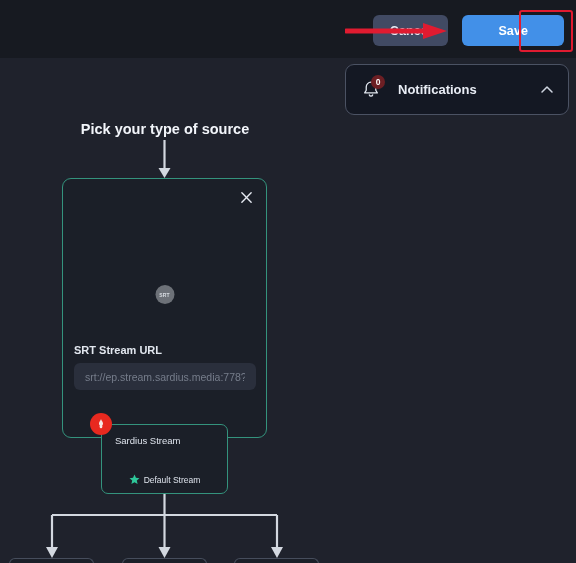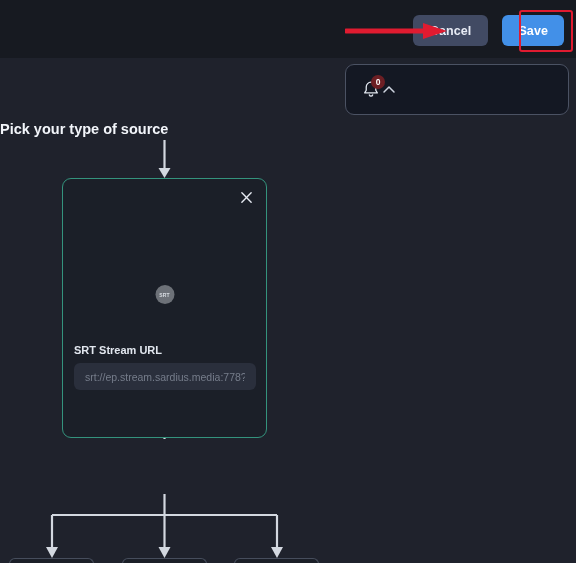--- a/index.html
+++ b/index.html
@@ -44,21 +44,21 @@
     cursor: pointer;
     font-family: "Liberation Sans", sans-serif;
   }
   .btn-cancel {
     background: #414a63;
     color: #e8ecf5;
   }
   .btn-save {
     background: #4290e8;
     color: #ffffff;
-    padding: 0 16px;
+    padding: 0 36px;
   }
   
   .annot-box {
     position: absolute;
     left: 519px;
     top: 10px;
     width: 54px;
     height: 42px;
     border: 2.5px solid #e01b30;
     border-radius: 3px;
@@ -132,21 +132,21 @@
     left: 0; top: 58px;
     width: 576px;
     height: 505px;
   }
 
   .pick-title {
     position: absolute;
     left: 0;
     top: 63px;
     width: 330px;
-    text-align: left;
+    text-align: center;
     color: #f2f5fa;
     font-size: 14.5px;
     font-weight: 700;
   }
 
   .flow-svg {
     position: absolute;
     left: 0; top: 0;
     width: 576px;
     height: 505px;
@@ -306,20 +306,21 @@
 <div class="annot-box"></div>
 
 <div class="notif-panel">
   <div class="bell-wrap">
     <svg width="22" height="22" viewBox="0 0 24 24">
       <path d="M12 3.5a5.2 5.2 0 0 0-5.2 5.2v3.6l-1.7 2.9h13.8l-1.7-2.9V8.7A5.2 5.2 0 0 0 12 3.5z" fill="none" stroke="#e2e7f0" stroke-width="1.4" stroke-linejoin="round"></path>
       <path d="M10.2 17.4a1.9 1.9 0 0 0 3.6 0" fill="none" stroke="#e2e7f0" stroke-width="1.4" stroke-linecap="round"></path>
     </svg>
     <div class="badge">0</div>
   </div>
+  <div class="notif-label">Notifications</div>
   <svg class="chev" viewBox="0 0 14 14">
     <polyline points="2,9 7,4 12,9" fill="none" stroke="#cfd5e0" stroke-width="1.5" stroke-linecap="round" stroke-linejoin="round"></polyline>
   </svg>
 </div>
 
 <div class="canvas">
 
   <div class="pick-title">Pick your type of source</div>
 
   <svg class="flow-svg" viewBox="0 0 576 505">
@@ -345,18 +346,33 @@
       <svg width="13" height="13" viewBox="0 0 14 14">
         <line x1="2" y1="2" x2="12" y2="12" stroke="#e6eaf2" stroke-width="1.5" stroke-linecap="round"></line>
         <line x1="12" y1="2" x2="2" y2="12" stroke="#e6eaf2" stroke-width="1.5" stroke-linecap="round"></line>
       </svg>
     </div>
     <div class="srt-avatar">SRT</div>
     <div class="field-label">SRT Stream URL</div>
     <input class="field-input" type="text" placeholder="srt://ep.stream.sardius.media:778?p" style="">
   </div>
 
+  <div class="stream-node">
+    <div class="node-badge">
+      <svg width="12" height="12" viewBox="0 0 12 14">
+        <path d="M6 0.8C6 3 3.6 3.6 3.6 6.6a2.4 2.4 0 0 0 4.8 0C8.4 3.6 6 3 6 0.8z" fill="#f6e7e3"></path>
+        <ellipse cx="6" cy="9.8" rx="1.6" ry="2.2" fill="#f6e7e3"></ellipse>
+      </svg>
+    </div>
+    <div class="stream-node-title">Sardius Stream</div>
+    <div class="stream-node-default">
+      <svg width="11" height="11" viewBox="0 0 12 12">
+        <polygon points="6,0.6 7.6,4.2 11.4,4.6 8.5,7.1 9.4,11 6,9 2.6,11 3.5,7.1 0.6,4.6 4.4,4.2" fill="#2ec79a"></polygon>
+      </svg>
+      <span>Default Stream</span>
+    </div>
+  </div>
 
   <div class="bottom-card" style="left:9px;"></div>
   <div class="bottom-card" style="left:122px;"></div>
   <div class="bottom-card" style="left:234px;"></div>
 
 </div>
 
 </body></html>

